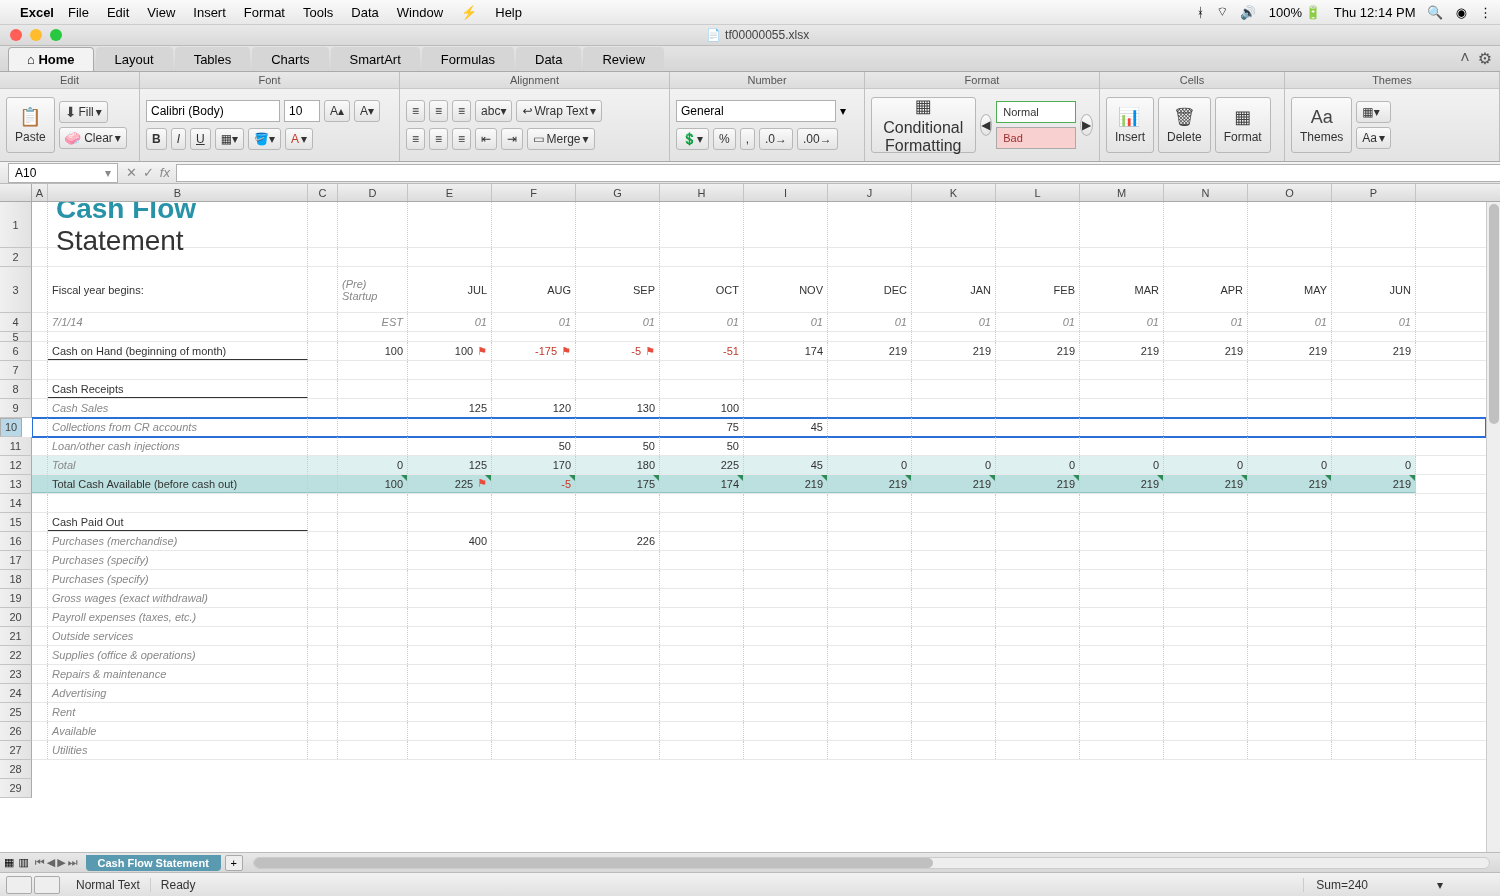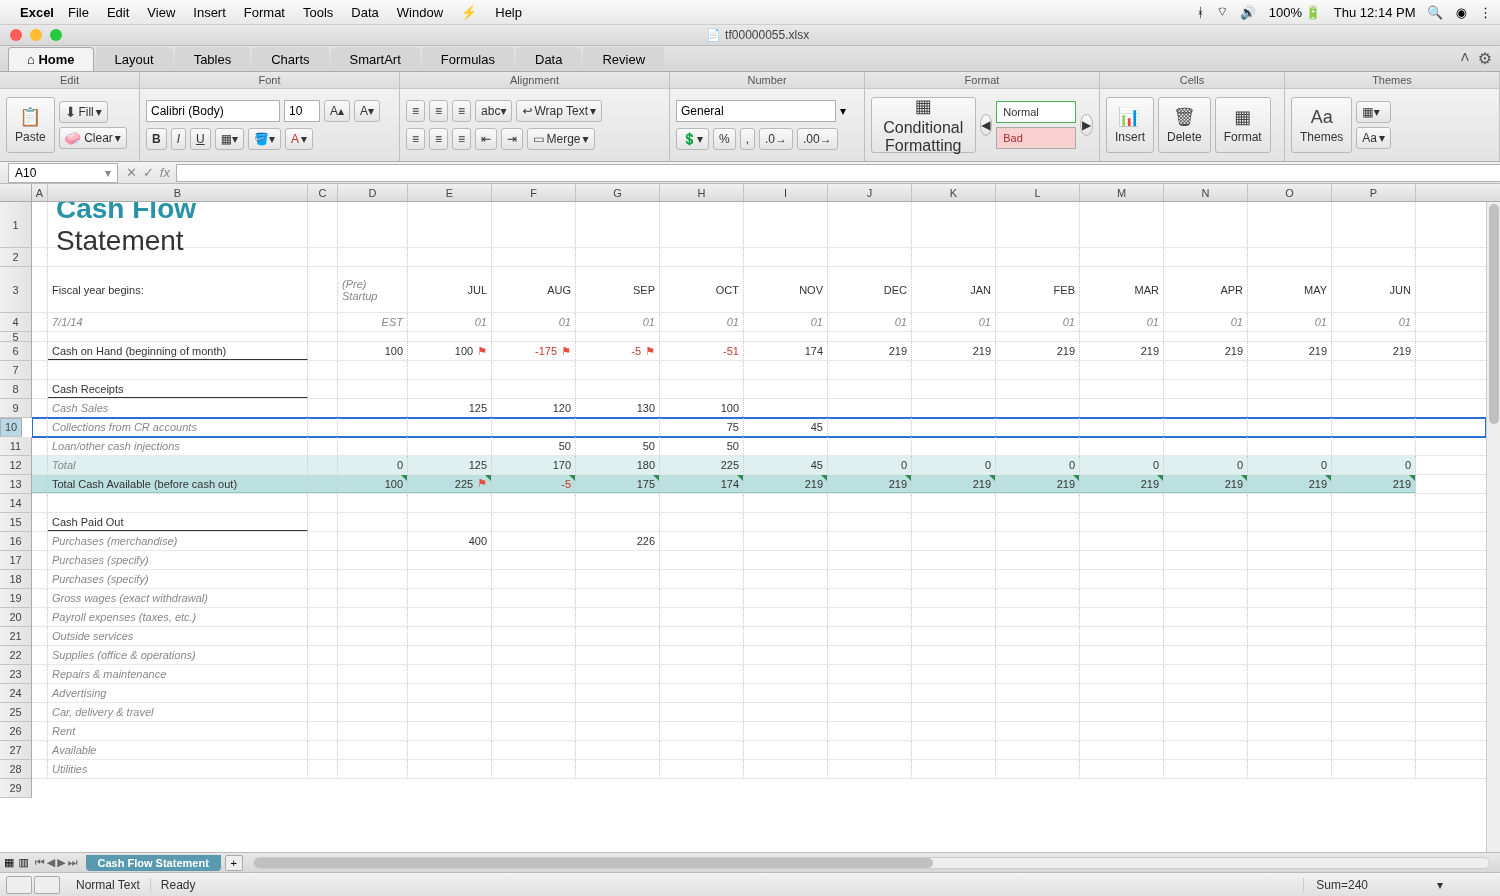--- a/index.html
+++ b/index.html
@@ -779,38 +779,20 @@
         <div class="gc cM"></div>
         <div class="gc cM"></div>
         <div class="gc cM"></div>
         <div class="gc cM"></div>
         <div class="gc cM"></div>
         <div class="gc cM"></div>
         <div class="gc cM"></div>
       </div>
       <div class="gr">
         <div class="gc cA"></div>
-        <div class="gc cB left label">Car, delivery &amp; travel</div>
-        <div class="gc cC"></div>
-        <div class="gc cD"></div>
-        <div class="gc cM"></div>
-        <div class="gc cM"></div>
-        <div class="gc cM"></div>
-        <div class="gc cM"></div>
-        <div class="gc cM"></div>
-        <div class="gc cM"></div>
-        <div class="gc cM"></div>
-        <div class="gc cM"></div>
-        <div class="gc cM"></div>
-        <div class="gc cM"></div>
-        <div class="gc cM"></div>
-        <div class="gc cM"></div>
-      </div>
-      <div class="gr">
-        <div class="gc cA"></div>
         <div class="gc cB left label">Rent</div>
         <div class="gc cC"></div>
         <div class="gc cD"></div>
         <div class="gc cM"></div>
         <div class="gc cM"></div>
         <div class="gc cM"></div>
         <div class="gc cM"></div>
         <div class="gc cM"></div>
         <div class="gc cM"></div>
         <div class="gc cM"></div>

